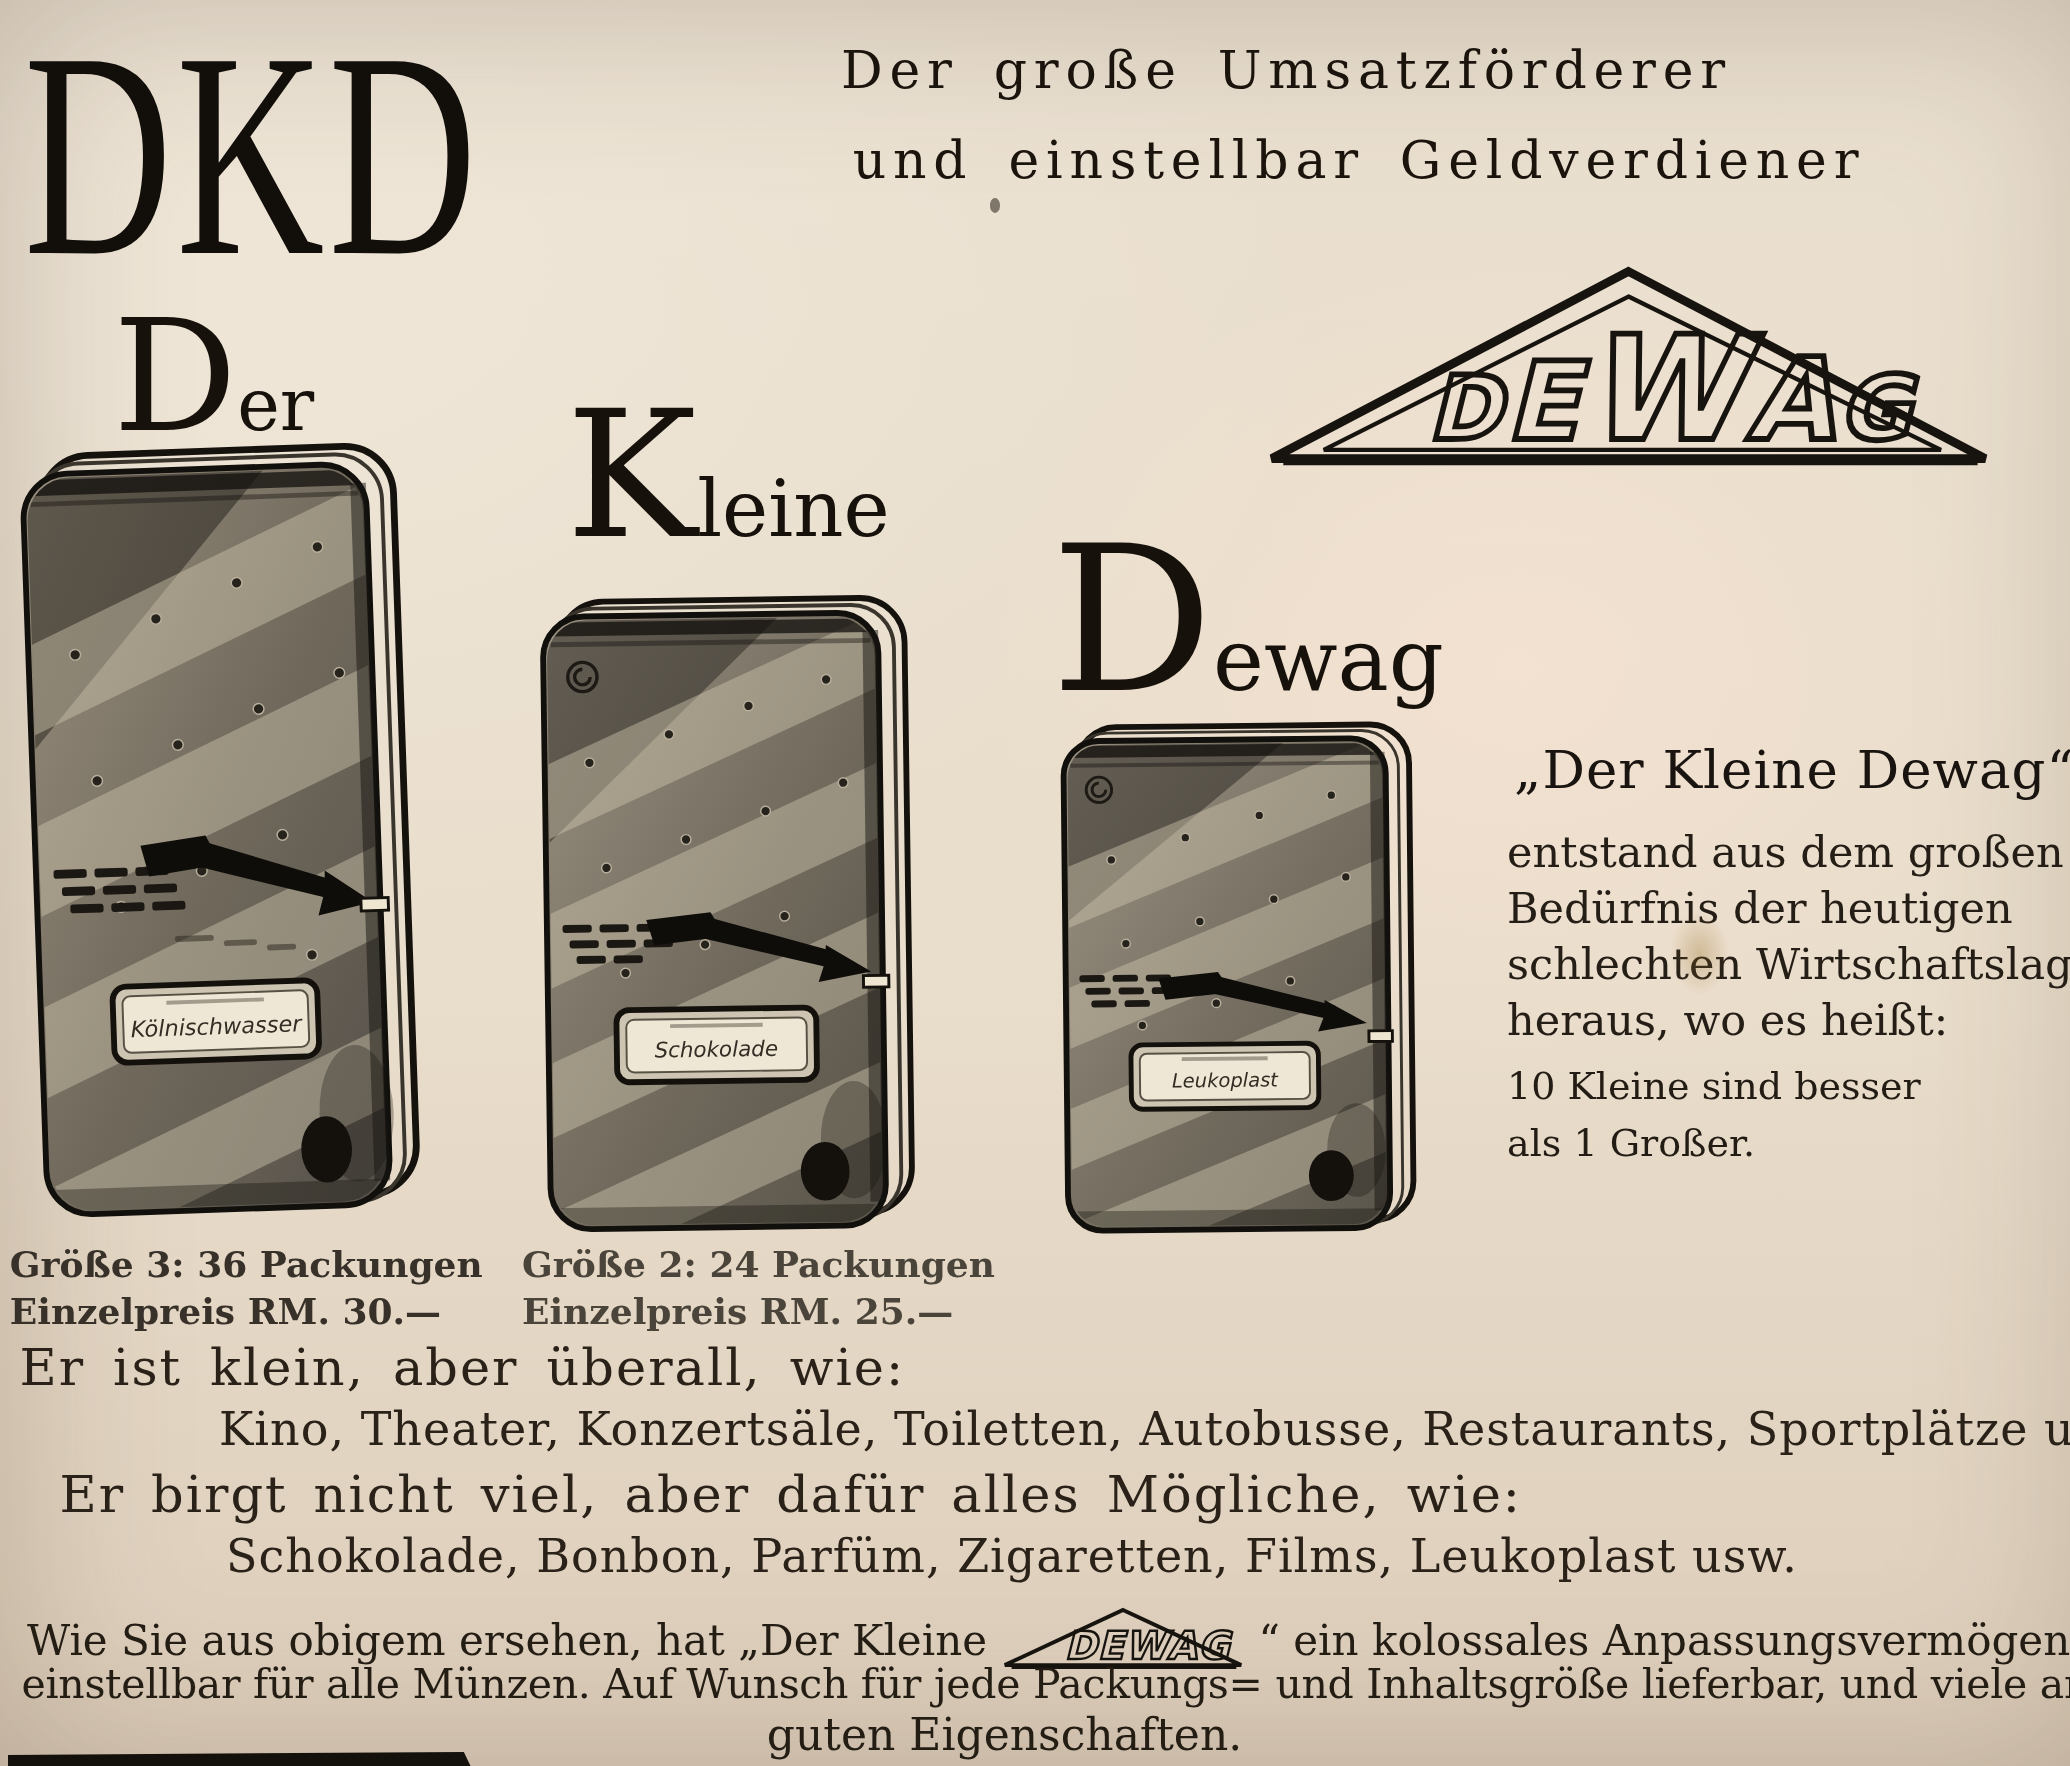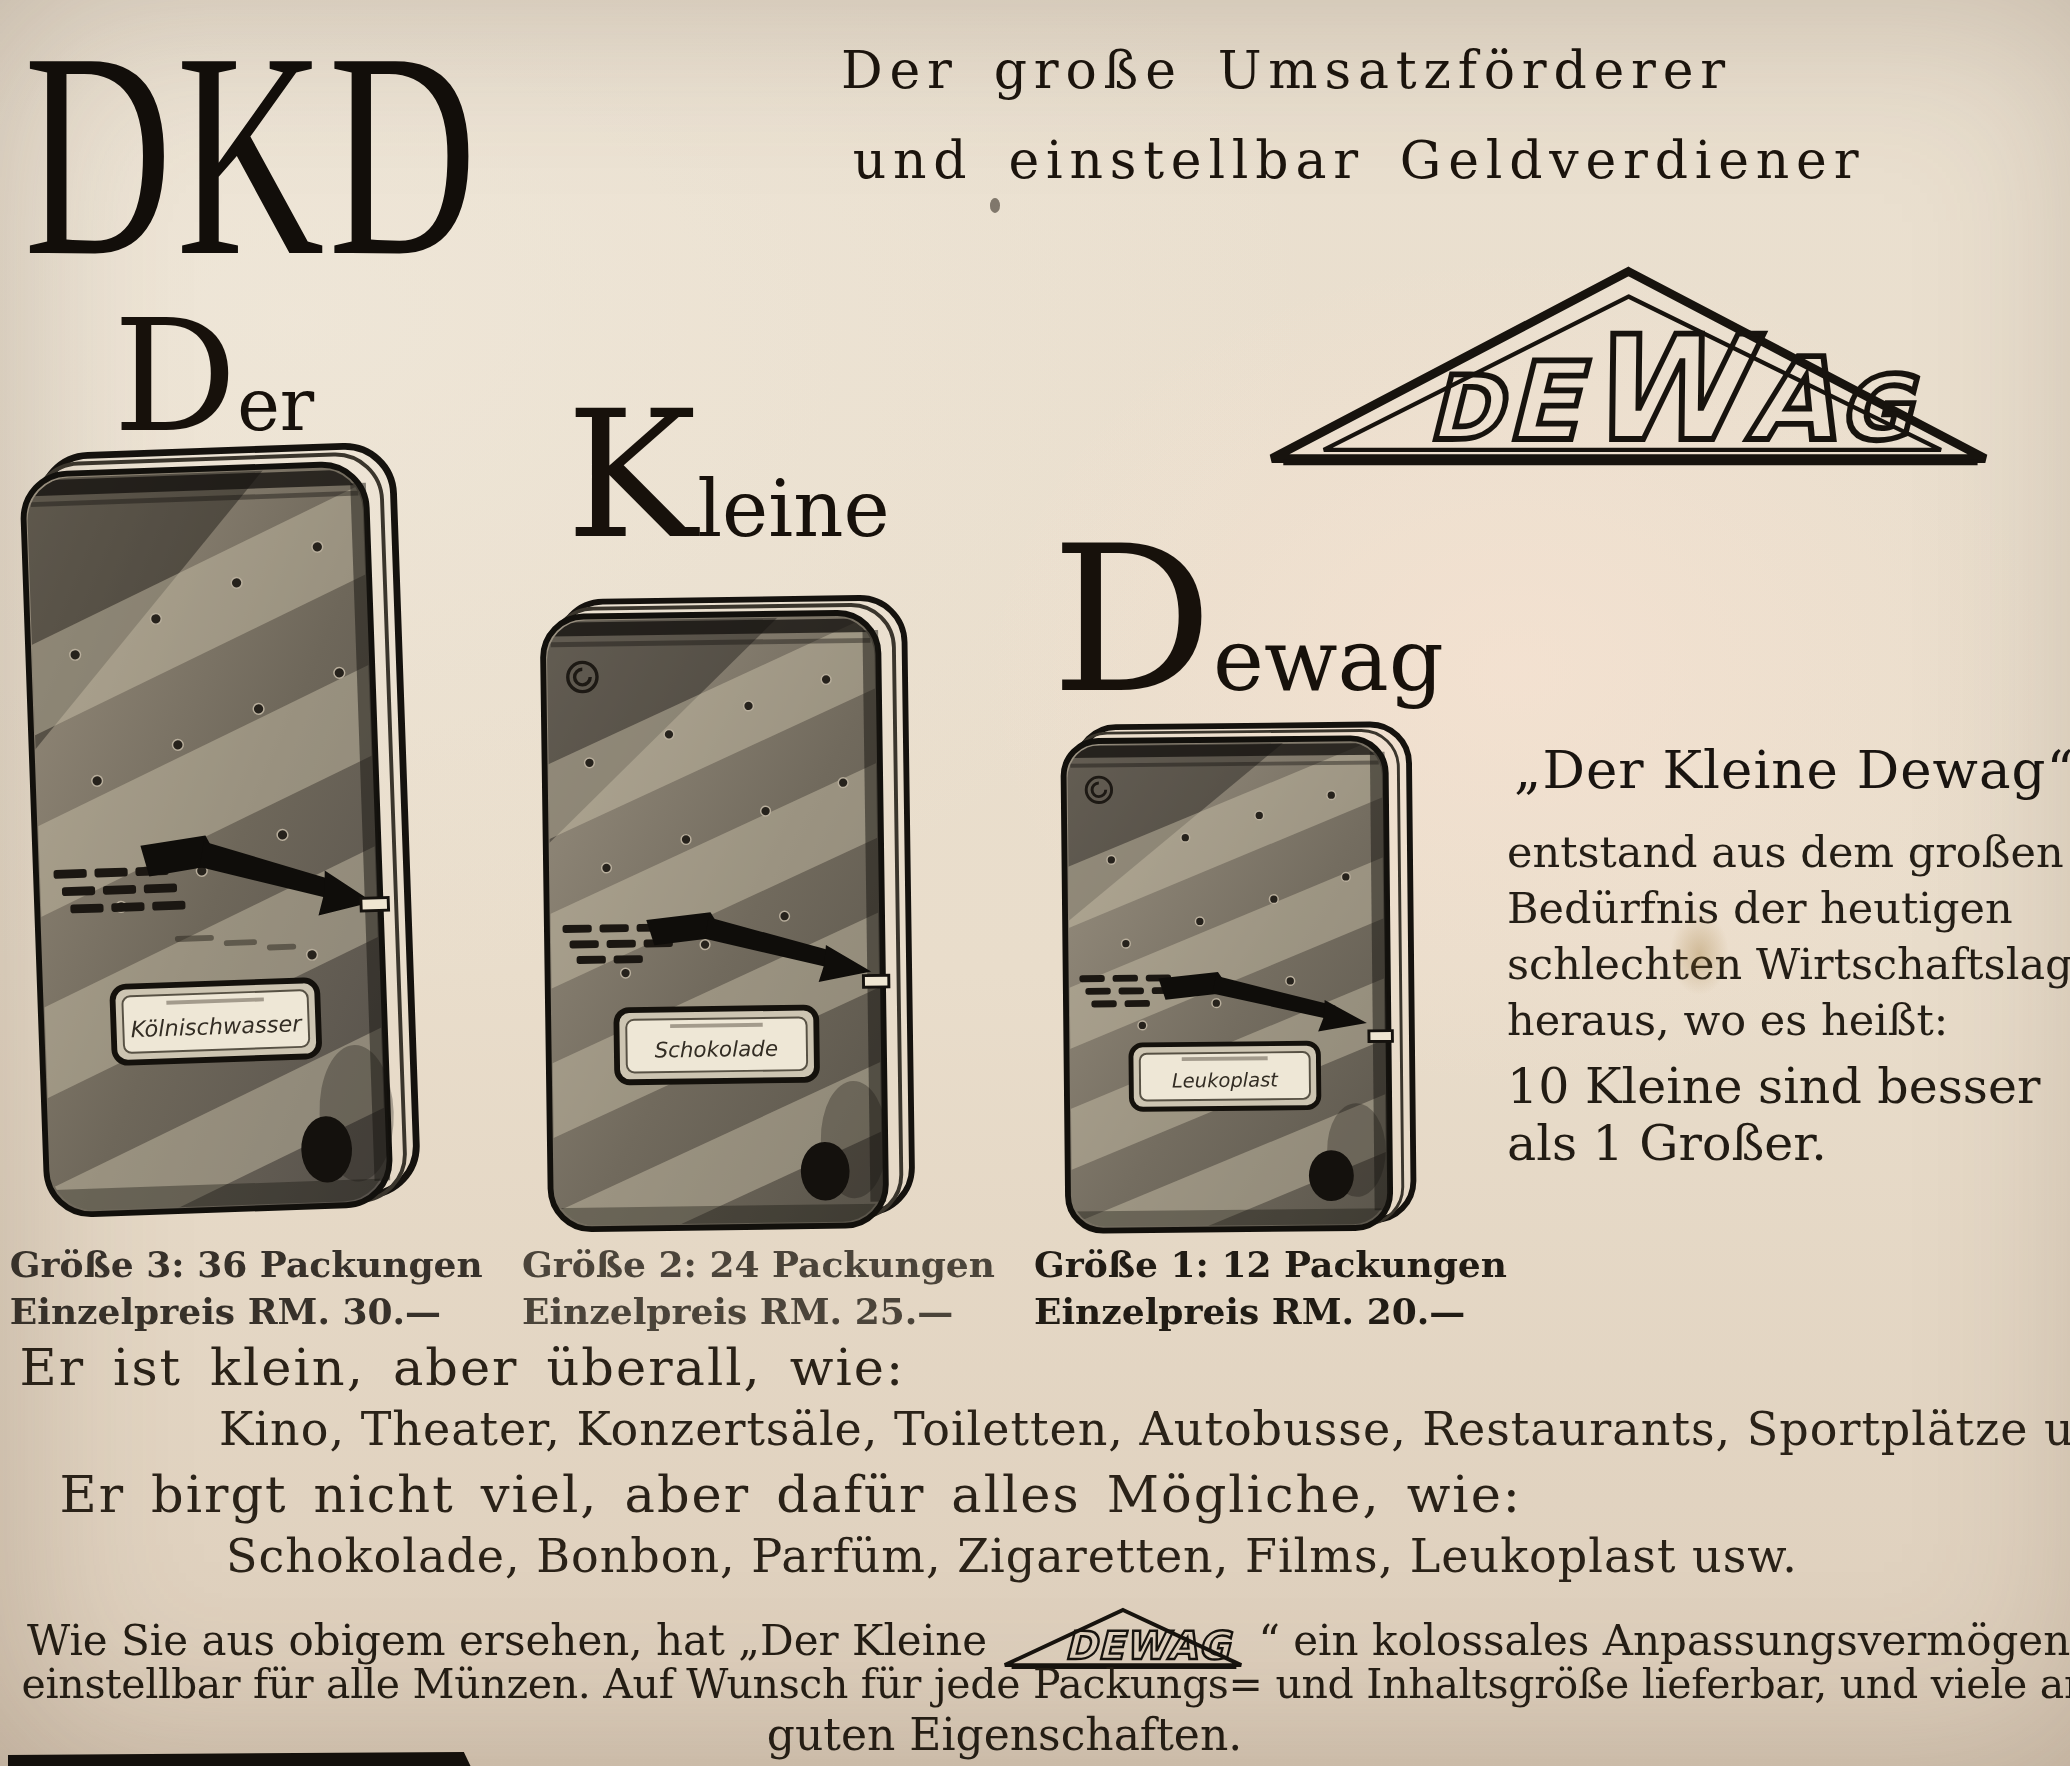--- a/index.html
+++ b/index.html
@@ -62,21 +62,21 @@
     text-align:center;font-weight:700;
     font-size:36px;line-height:47px;white-space:nowrap;
   }
   .cap1{left:9.8px;top:1241px;width:429px;color:#37312a;}
   .cap2{left:522px;top:1241px;width:429px;color:#4b443a;}
   .cap3{left:1034px;top:1241px;width:429px;color:#211c15;}
 
   
   .side-title{left:1514px;top:739px;font-size:53px;color:#191410;letter-spacing:1px;white-space:nowrap;}
   .side-lines{left:1507px;top:824px;font-size:43px;line-height:56px;color:#241e16;white-space:nowrap;}
-  .side-slogan{left:1507px;top:1058px;font-size:49px;line-height:57px;color:#221c14;white-space:nowrap;}
+  .side-slogan{left:1507px;top:1058px;font-size:38px;line-height:57px;color:#221c14;white-space:nowrap;}
 
   
   .bodyline{white-space:nowrap;color:#2a2218;}
   .b1{left:19.5px;top:1338px;font-size:51px;letter-spacing:2px;word-spacing:9.8px;}
   .b2{left:219px;top:1402px;font-size:46px;letter-spacing:1px;}
   .b3{left:19.5px;top:1465px;font-size:51px;letter-spacing:2px;word-spacing:7.8px;margin-left:40px;}
   .b4{left:226px;top:1529px;font-size:46px;letter-spacing:1px;}
 
   
   .f1{left:27px;top:1607px;font-size:42px;white-space:nowrap;color:#241d14;}
@@ -350,24 +350,20 @@
   </div>
 
   <div class="abs caption cap1">
     <div>Größe 3: 36 Packungen</div>
     <div>Einzelpreis RM. 30.—</div>
   </div>
   <div class="abs caption cap2">
     <div>Größe 2: 24 Packungen</div>
     <div>Einzelpreis RM. 25.—</div>
   </div>
-  <div class="abs caption cap3">
-    <div>Größe 1: 12 Packungen</div>
-    <div>Einzelpreis RM. 20.—</div>
-  </div>
 
   <div class="abs side-title">„Der Kleine Dewag“</div>
   <div class="abs side-lines">
     <div>entstand aus dem großen</div>
     <div>Bedürfnis der heutigen</div>
     <div>schlechten Wirtschaftslage</div>
     <div>heraus, wo es heißt:</div>
   </div>
   <div class="abs side-slogan">
     <div>10 Kleine sind besser</div>

